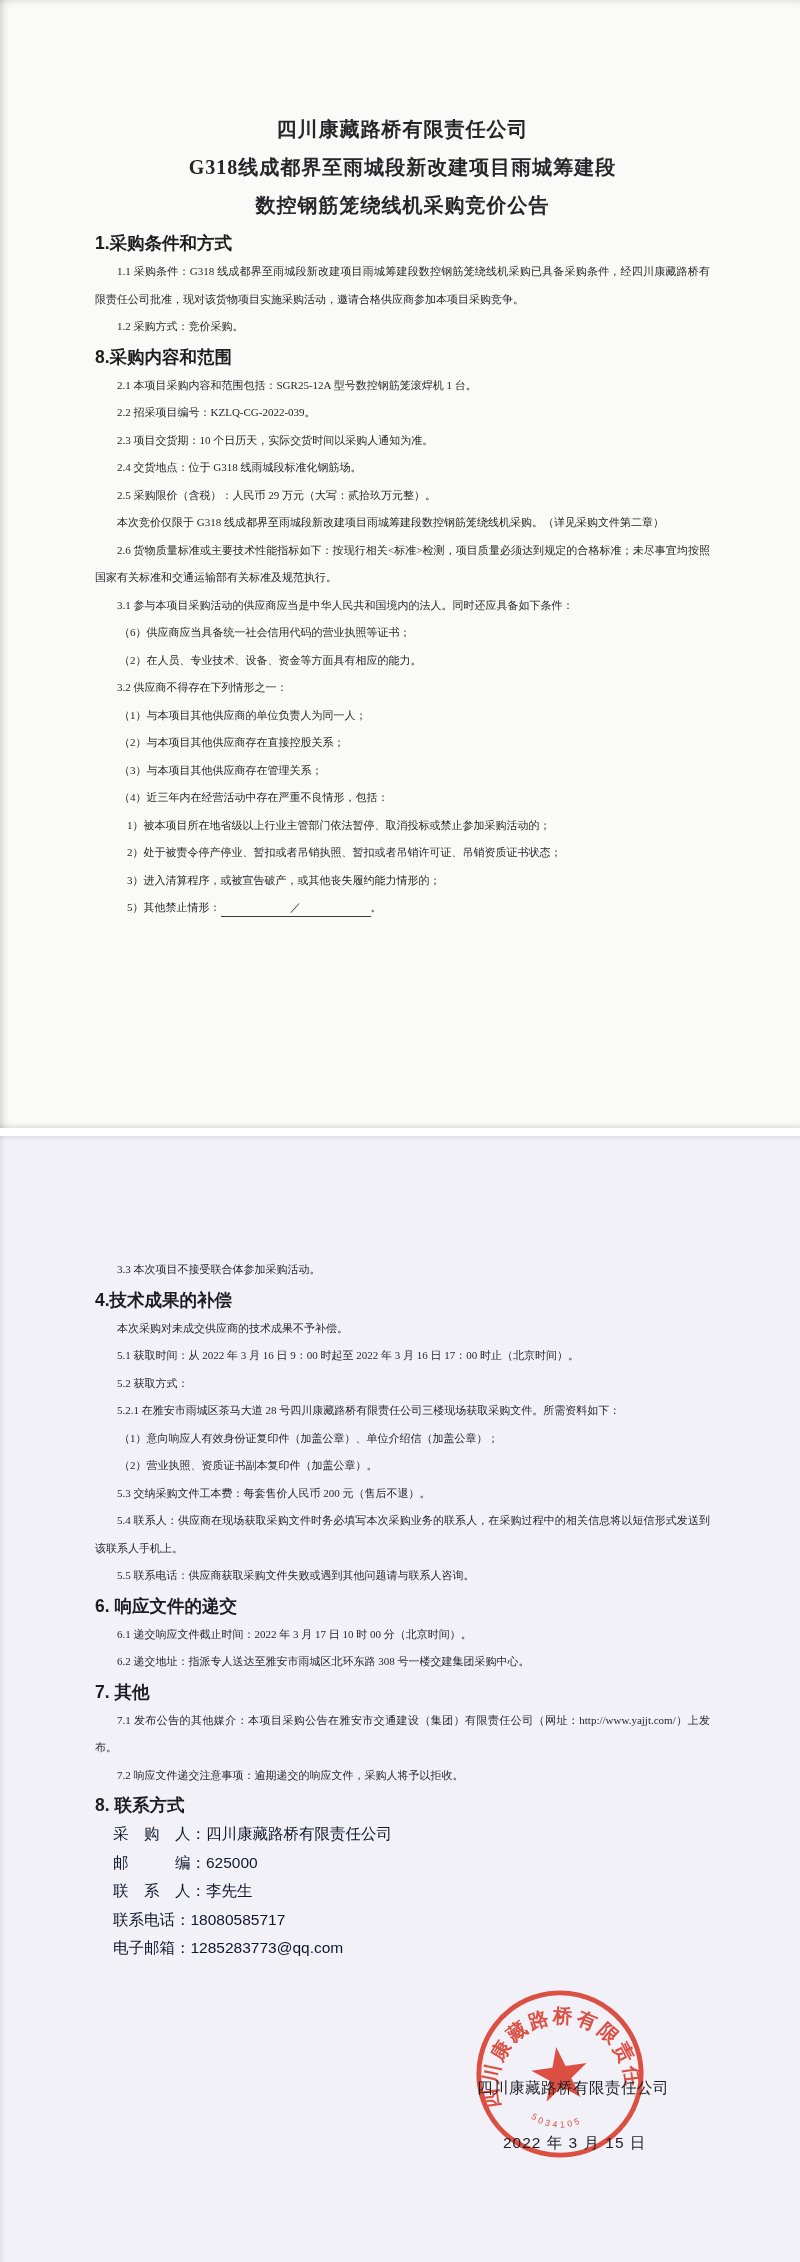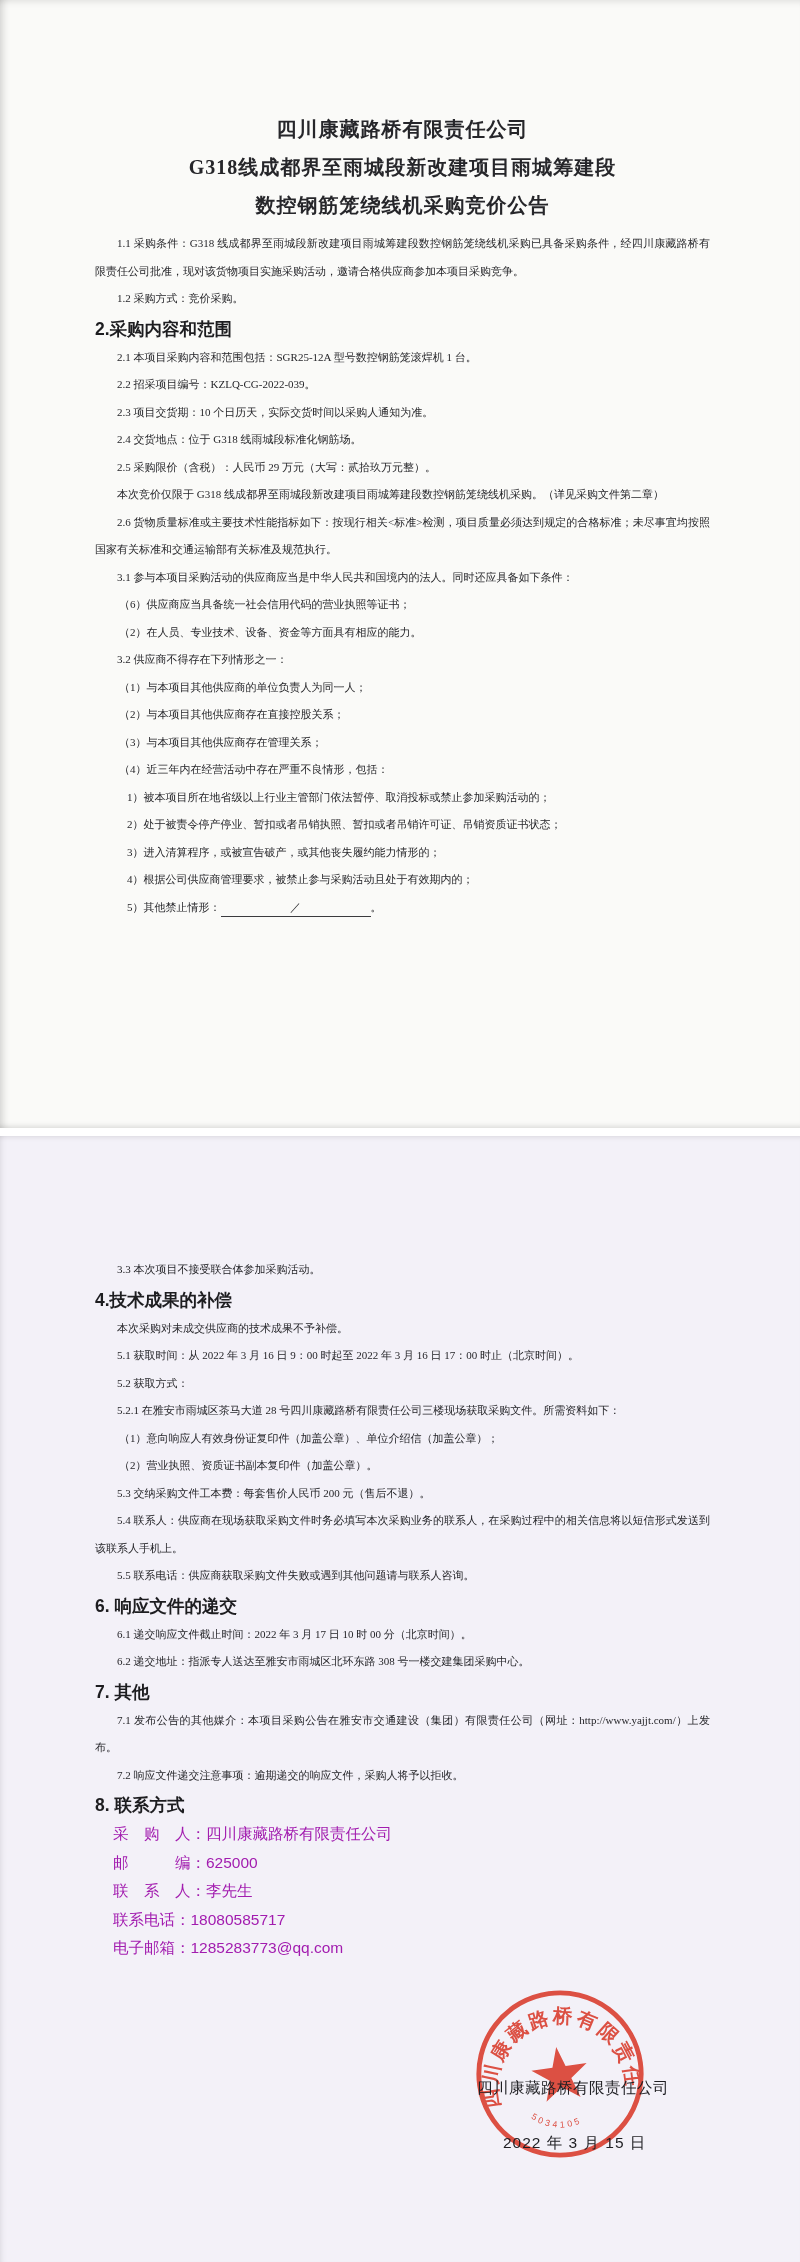--- a/index.html
+++ b/index.html
@@ -17,61 +17,61 @@
   .t{text-align:center;font-weight:bold;font-size:20px;line-height:26px;margin:0 0 12px;letter-spacing:1px;}
   .h{font-family:"Liberation Sans","DejaVu Sans",sans-serif;font-weight:bold;
      font-size:17.5px;line-height:26px;margin:3px 0 2px;color:#1d1d20;}
   .p{font-size:11px;line-height:27.5px;margin:0;text-align:justify;text-indent:22px;}
   .li{text-indent:24px;}
   .li2{text-indent:32px;}
   .u{text-underline-offset:3px;}
   .blank{display:inline-block;width:150px;border-bottom:1px solid #3a3a3e;text-align:center;
          text-indent:0;line-height:18px;}
   .c{font-family:"Liberation Sans","DejaVu Sans",sans-serif;font-size:15.5px;line-height:28.5px;
-     margin:0;text-indent:18px;color:#a21caf;}
+     margin:0;text-indent:18px;color:#0f172a;}
   .sig{position:absolute;font-family:"Liberation Sans","DejaVu Sans",sans-serif;
        font-size:15.5px;color:#1e1e22;white-space:nowrap;}
   .signer{left:477px;top:942px;letter-spacing:.5px;}
   .date{left:503px;top:997px;letter-spacing:1px;}
   .stamp{position:absolute;left:472px;top:850px;width:176px;height:176px;
          transform:rotate(-8deg);opacity:.88;pointer-events:none;}
 </style>
 </head>
 <body>
 
 <div class="page page1">
   <div class="content p1c">
     <div class="t">四川康藏路桥有限责任公司</div>
     <div class="t">G318线成都界至雨城段新改建项目雨城筹建段</div>
     <div class="t">数控钢筋笼绕线机采购竞价公告</div>
 
+    <div class="h">1.采购条件和方式</div>
     <p class="p">1.1 采购条件：G318 线成都界至雨城段新改建项目雨城筹建段数控钢筋笼绕线机采购已具备采购条件，经四川康藏路桥有限责任公司批准，现对该货物项目实施采购活动，邀请合格供应商参加本项目采购竞争。</p>
     <p class="p">1.2 采购方式：竞价采购。</p>
 
-    <div class="h">2.采购内容和范围</div>
+    <div class="h">8.采购内容和范围</div>
     <p class="p">2.1 本项目采购内容和范围包括：SGR25-12A 型号数控钢筋笼滚焊机 1 台。</p>
     <p class="p">2.2 招采项目编号：KZLQ-CG-2022-039。</p>
     <p class="p">2.3 项目交货期：10 个日历天，实际交货时间以采购人通知为准。</p>
     <p class="p">2.4 交货地点：位于 G318 线雨城段标准化钢筋场。</p>
     <p class="p">2.5 采购限价（含税）：人民币 29 万元（大写：贰拾玖万元整）。</p>
     <p class="p">本次竞价仅限于 G318 线成都界至雨城段新改建项目雨城筹建段数控钢筋笼绕线机采购。（详见采购文件第二章）</p>
     <p class="p">2.6 货物质量标准或主要技术性能指标如下：按现行相关&lt;标准&gt;检测，项目质量必须达到规定的合格标准；未尽事宜均按照国家有关标准和交通运输部有关标准及规范执行。</p>
 
     <p class="p">3.1 参与本项目采购活动的供应商应当是中华人民共和国境内的法人。同时还应具备如下条件：</p>
     <p class="p li">（6）供应商应当具备统一社会信用代码的营业执照等证书；</p>
     <p class="p li">（2）在人员、专业技术、设备、资金等方面具有相应的能力。</p>
     <p class="p">3.2 供应商不得存在下列情形之一：</p>
     <p class="p li">（1）与本项目其他供应商的单位负责人为同一人；</p>
     <p class="p li">（2）与本项目其他供应商存在直接控股关系；</p>
     <p class="p li">（3）与本项目其他供应商存在管理关系；</p>
     <p class="p li">（4）近三年内在经营活动中存在严重不良情形，包括：</p>
     <p class="p li2">1）被本项目所在地省级以上行业主管部门依法暂停、取消投标或禁止参加采购活动的；</p>
     <p class="p li2">2）处于被责令停产停业、暂扣或者吊销执照、暂扣或者吊销许可证、吊销资质证书状态；</p>
     <p class="p li2">3）进入清算程序，或被宣告破产，或其他丧失履约能力情形的；</p>
-    <p class="p li2">4）根据公司供应商管理要求，被禁止参与采购活动且处于有效期内的；</p>
     <p class="p li2">
       <span>5）其他禁止情形：</span><span class="blank">／</span><span>。</span>
     </p>
   </div>
 </div>
 
 <div class="page page2">
   <div class="content p2c">
     <p class="p">3.3 本次项目不接受联合体参加采购活动。</p>
 

